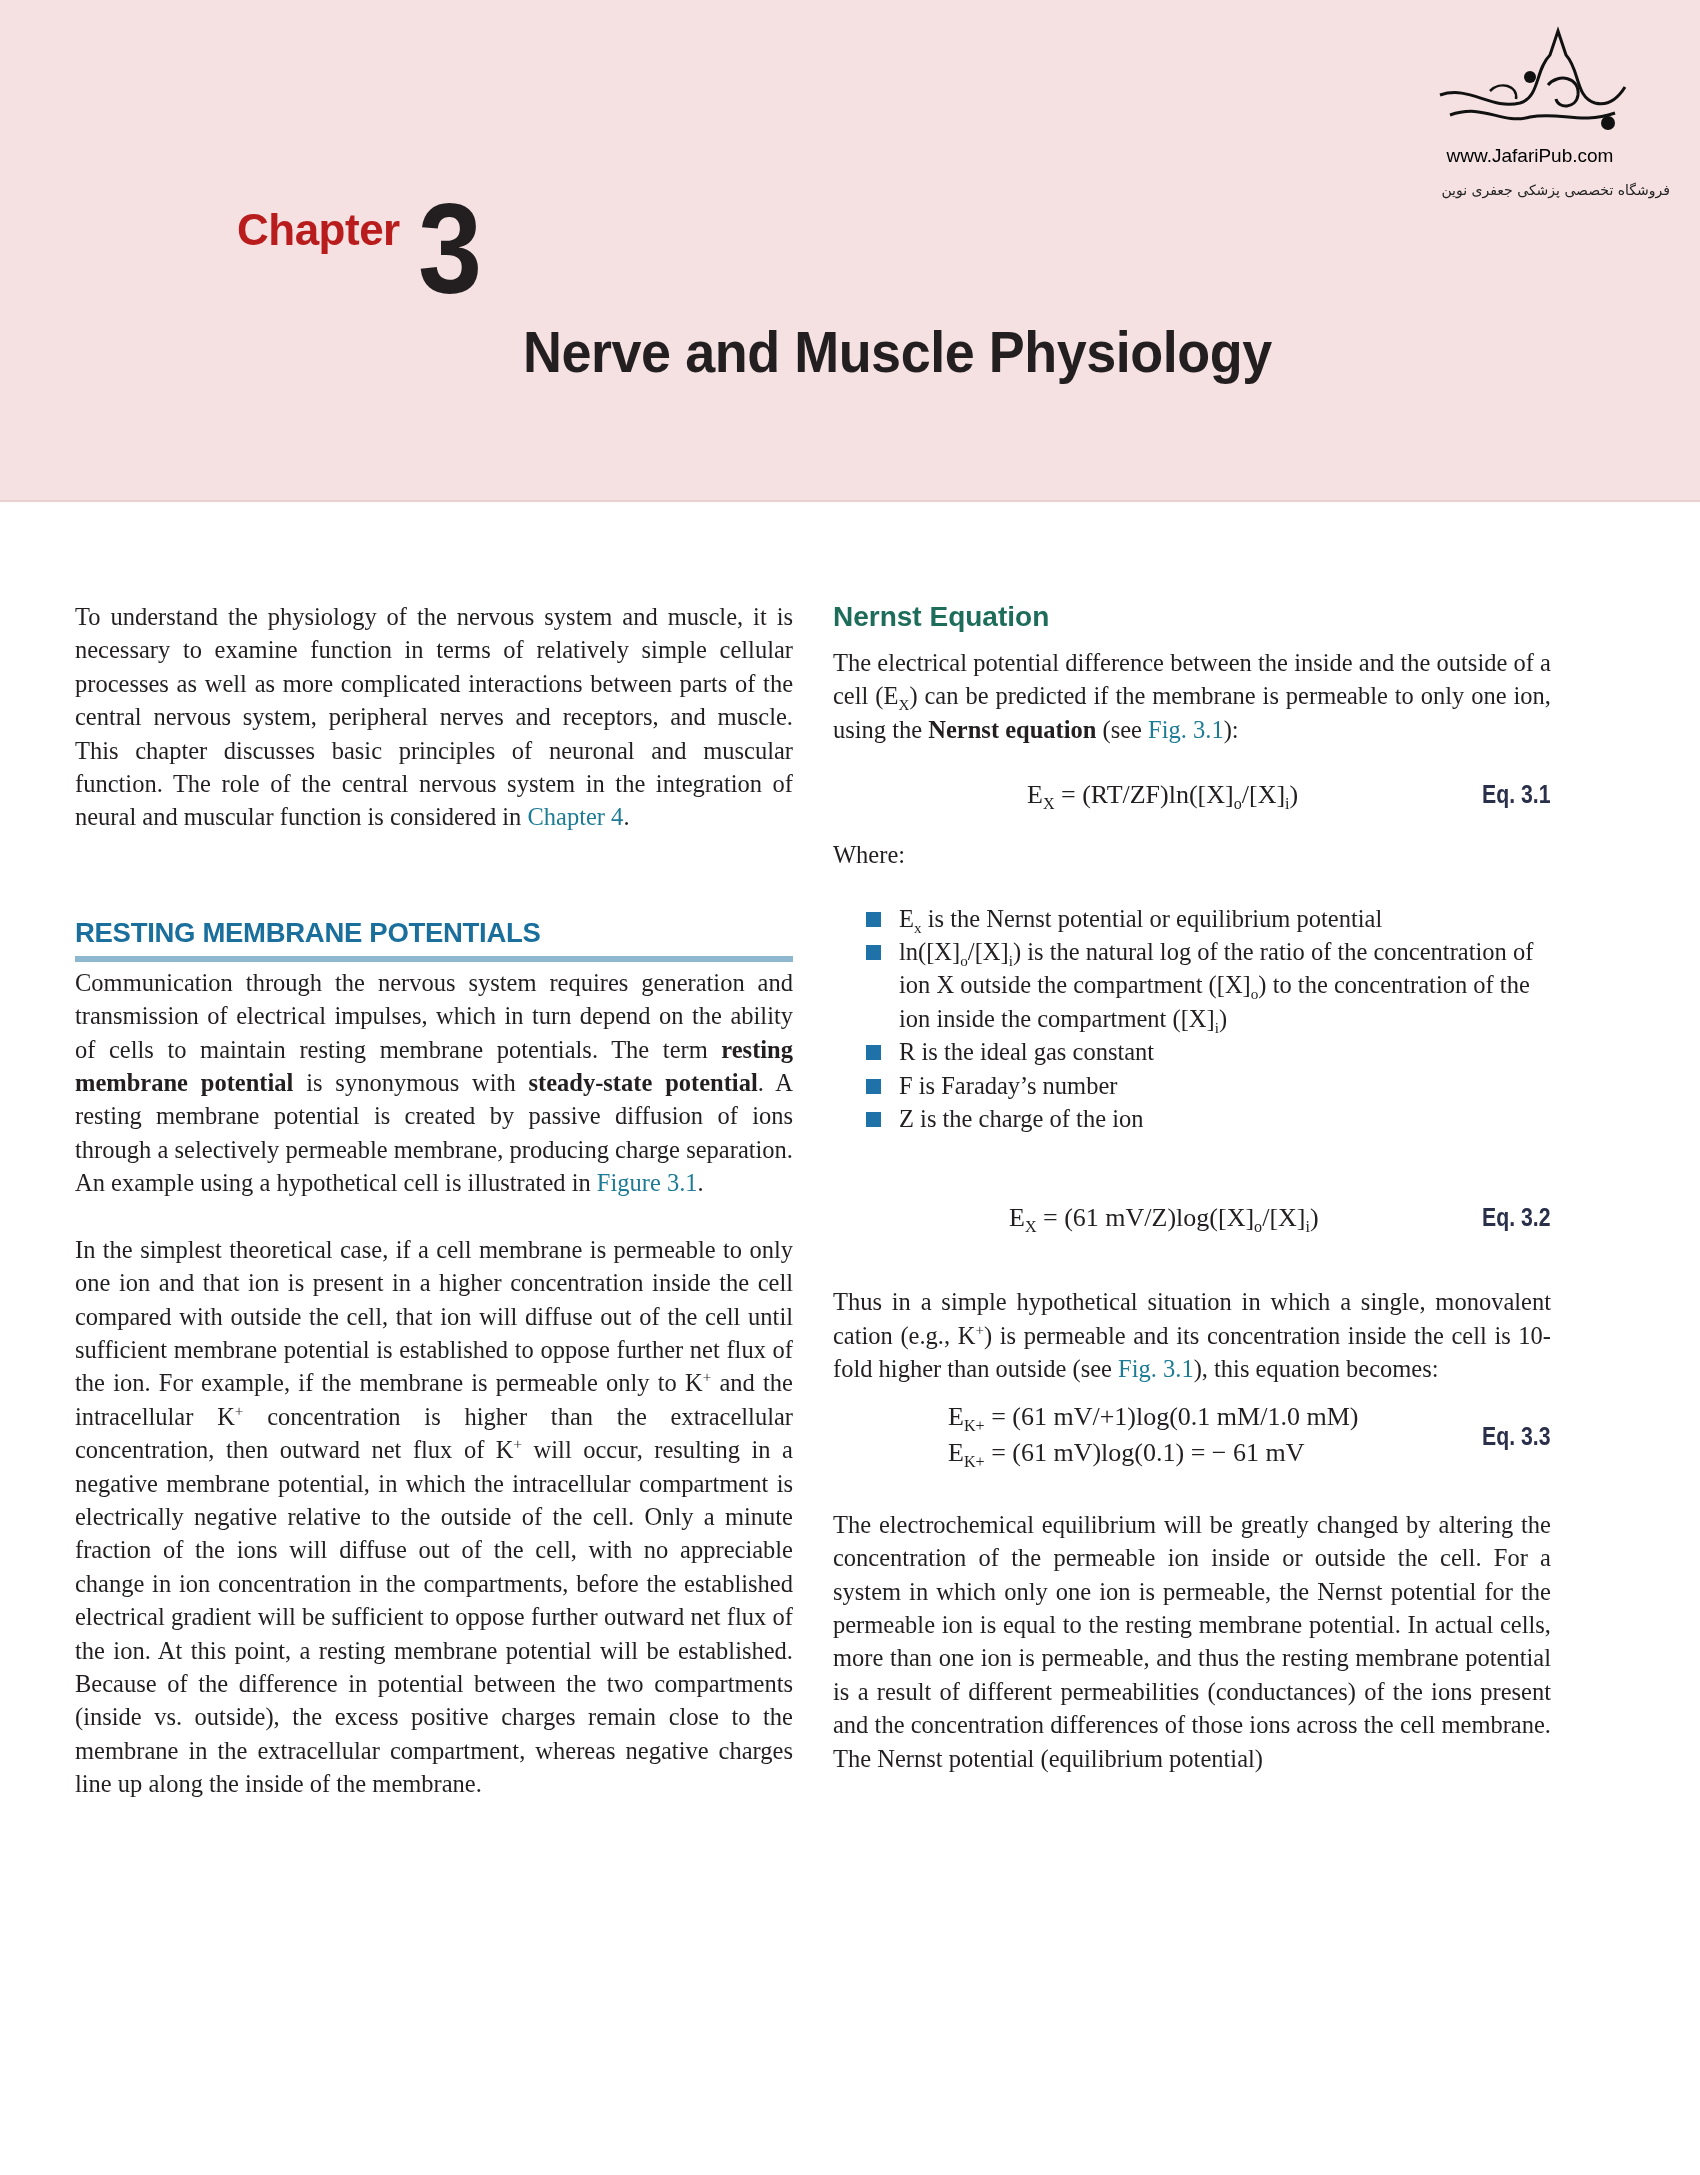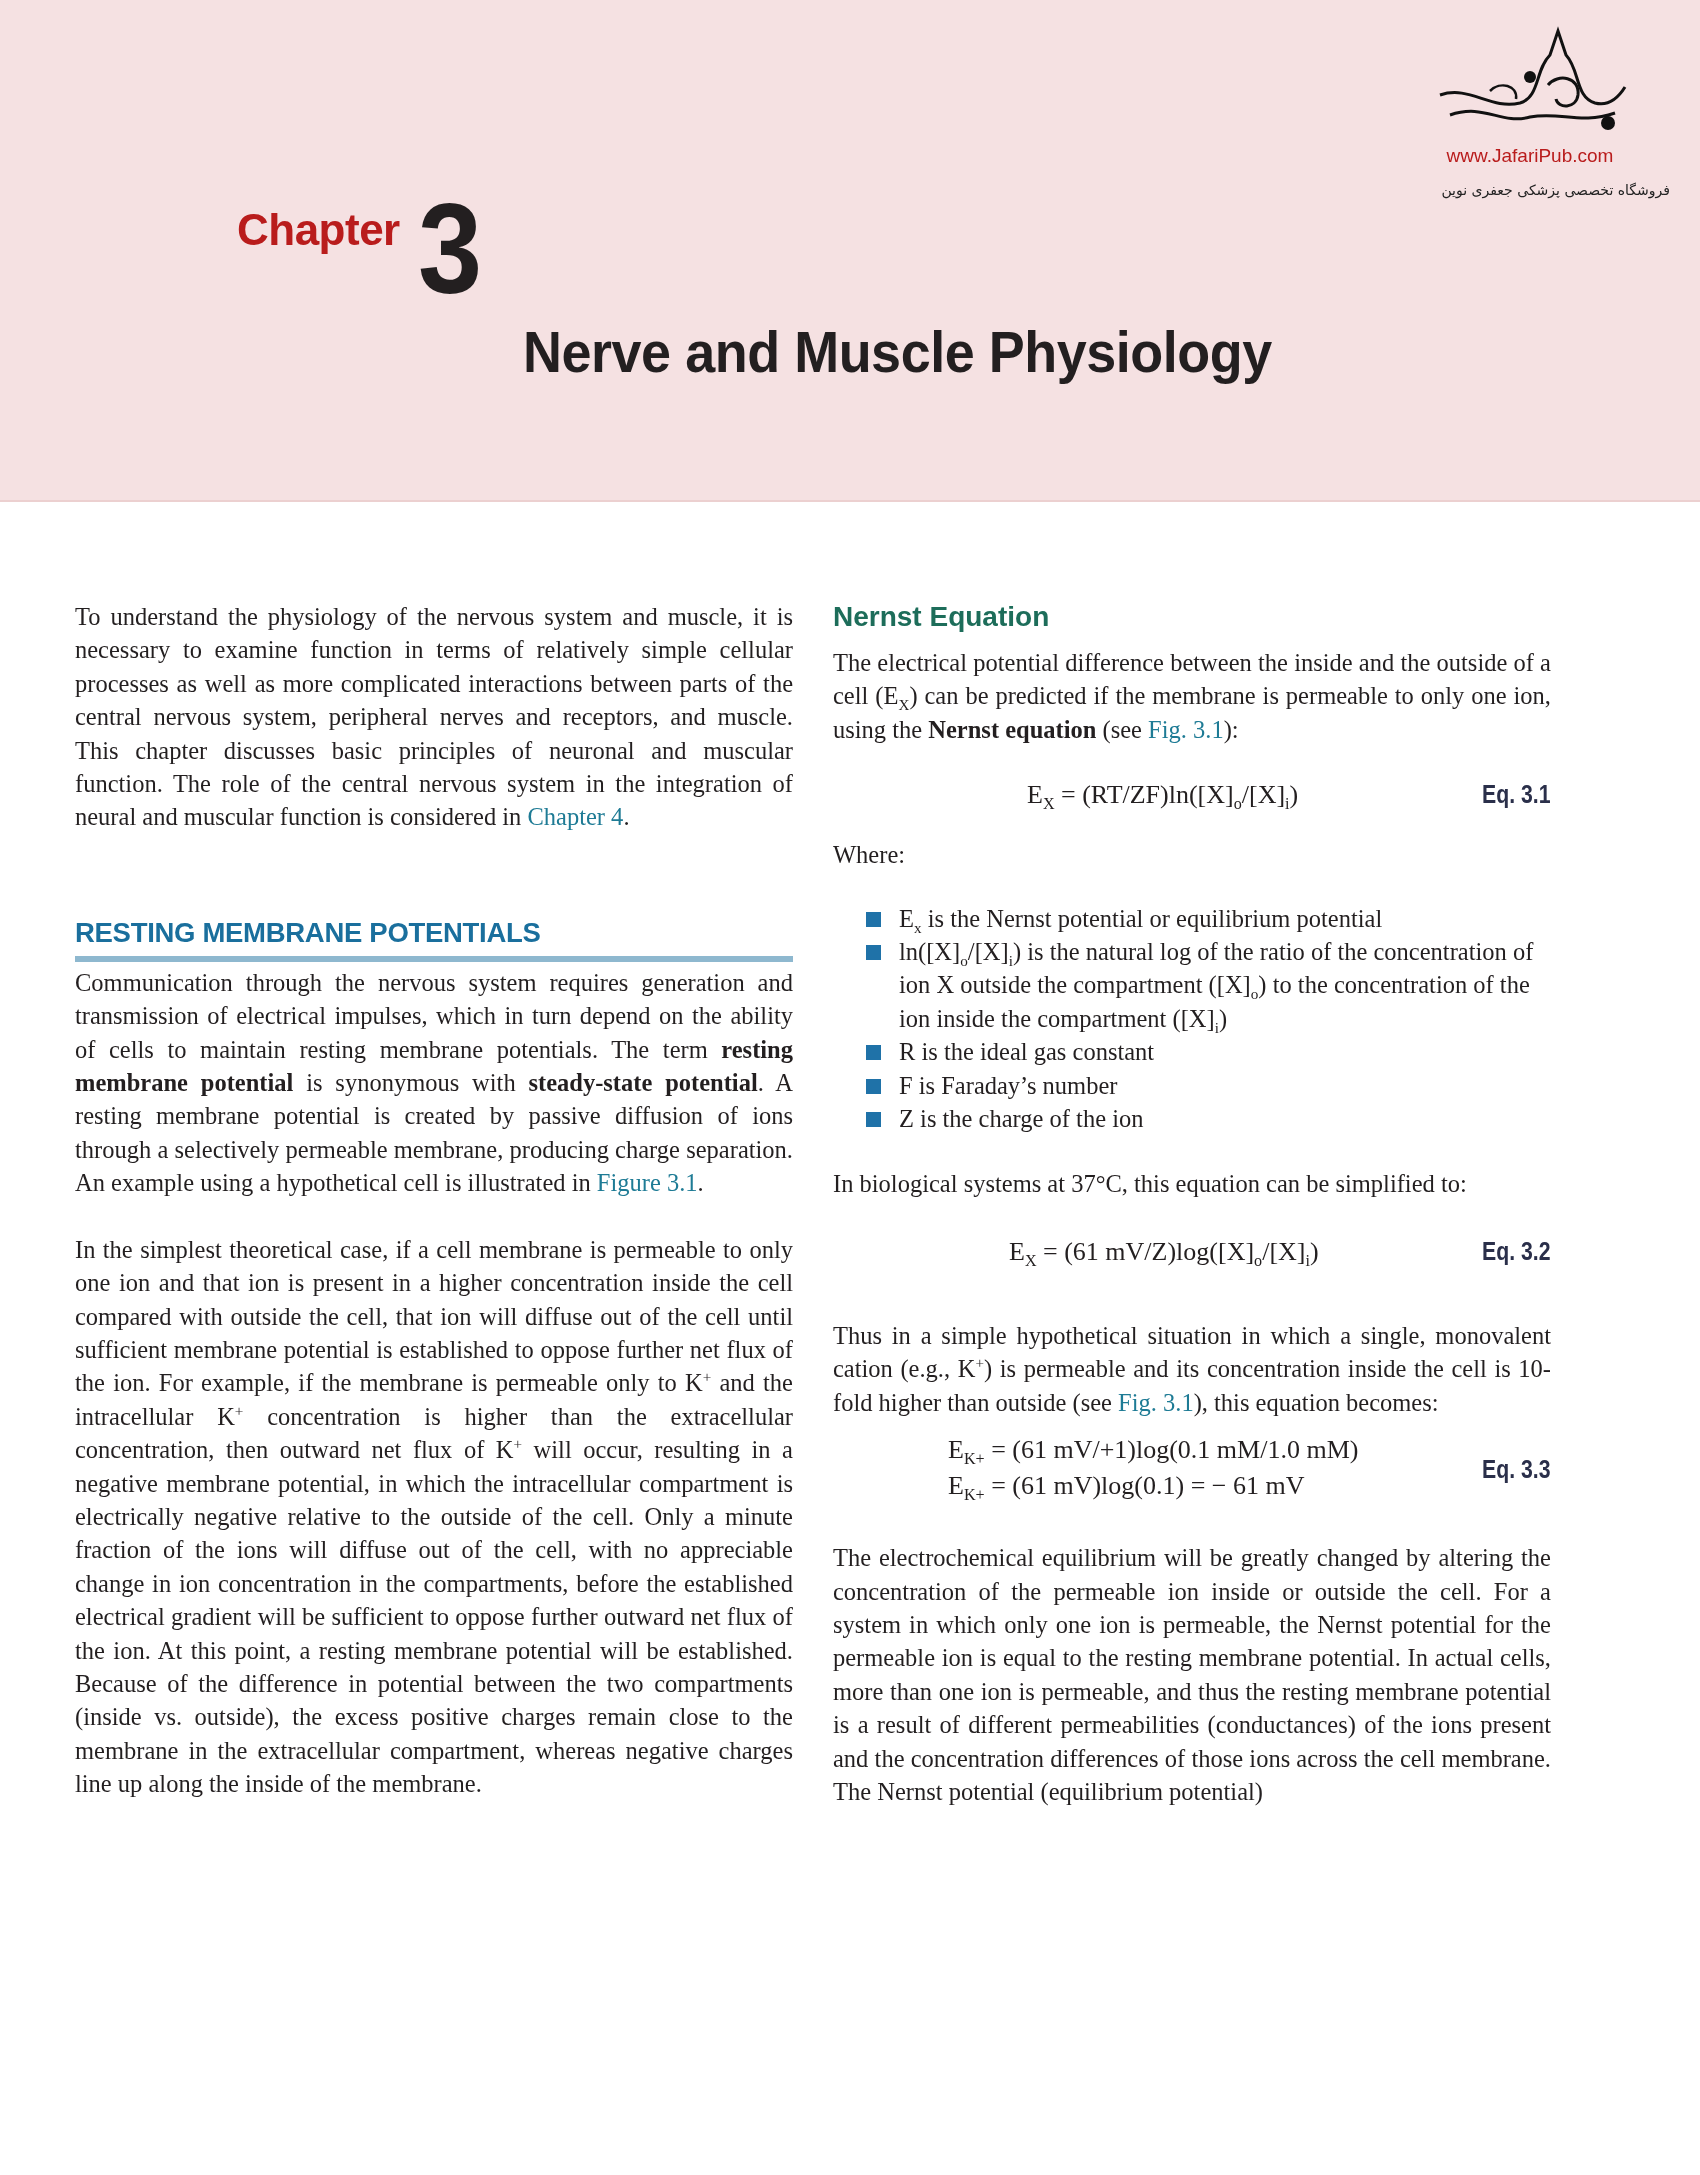--- a/index.html
+++ b/index.html
@@ -10,21 +10,21 @@
   }
   .banner {
     position: absolute; left: 0; top: 0; width: 1700px; height: 500px;
     background: #f5e1e2;
     border-bottom: 2px solid #ecd0d0;
   }
   .logo { position: absolute; left: 1420px; top: 25px; width: 220px; height: 160px; }
   .logo svg { position: absolute; left: 10px; top: 0; }
   .logo-url {
     position: absolute; left: 0; top: 120px; width: 220px; text-align: center;
-    font-family: "Liberation Sans", sans-serif; font-size: 19px; color: #b91c1c;
+    font-family: "Liberation Sans", sans-serif; font-size: 19px; color: #000000;
   }
   .logo-fa {
     position: absolute; left: -20px; top: 157px; width: 270px; text-align: right;
     font-family: "DejaVu Sans", sans-serif; font-size: 14px; color: #222; direction: rtl;
   }
   .chapter-label {
     position: absolute; left: 237px; top: 205px;
     font-family: "Liberation Sans", sans-serif; font-weight: bold; font-size: 44px;
     color: #b91c1c; letter-spacing: -0.5px;
   }
@@ -122,21 +122,20 @@
 
   <ul class="bullets">
     <li><span class="sq"></span><span>E</span><sub>x</sub><span> is the Nernst potential or equilibrium potential</span></li>
     <li><span class="sq"></span><span>ln([X]</span><sub>o</sub><span>/[X]</span><sub>i</sub><span>) is the natural log of the ratio of the concentration of ion X outside the compartment ([X]</span><sub>o</sub><span>) to the concentration of the ion inside the compartment ([X]</span><sub>i</sub><span>)</span></li>
     <li><span class="sq"></span><span>R is the ideal gas constant</span></li>
     <li><span class="sq"></span><span>F is Faraday’s number</span></li>
     <li><span class="sq"></span><span>Z is the charge of the ion</span></li>
   </ul>
 
   <div style="height:32px"></div>
-  <p>In biological systems at 37°C, this equation can be simplified to:</p>
 
   <div class="eq-row" style="margin-top:28px; height:90px;">
     <span class="eq" style="left:176px; top:6px;"><span>E</span><sub>X</sub><span> = (61 mV/Z)log([X]</span><sub>o</sub><span>/[X]</span><sub>i</sub><span>)</span></span>
     <span class="eq-label" style="top:6px;">Eq. 3.2</span>
   </div>
 
   <p><span>Thus in a simple hypothetical situation in which a single, monovalent cation (e.g., K</span><sup>+</sup><span>) is permeable and its concentration inside the cell is 10-fold higher than outside (see </span><span class="link">Fig. 3.1</span><span>), this equation becomes:</span></p>
 
   <div class="eq-row" style="height:100px; margin-top:12px;">
     <span class="eq" style="left:115px; top:2px;"><span>E</span><sub>K+</sub><span> = (61 mV/+1)log(0.1 mM/1.0 mM)</span></span>

